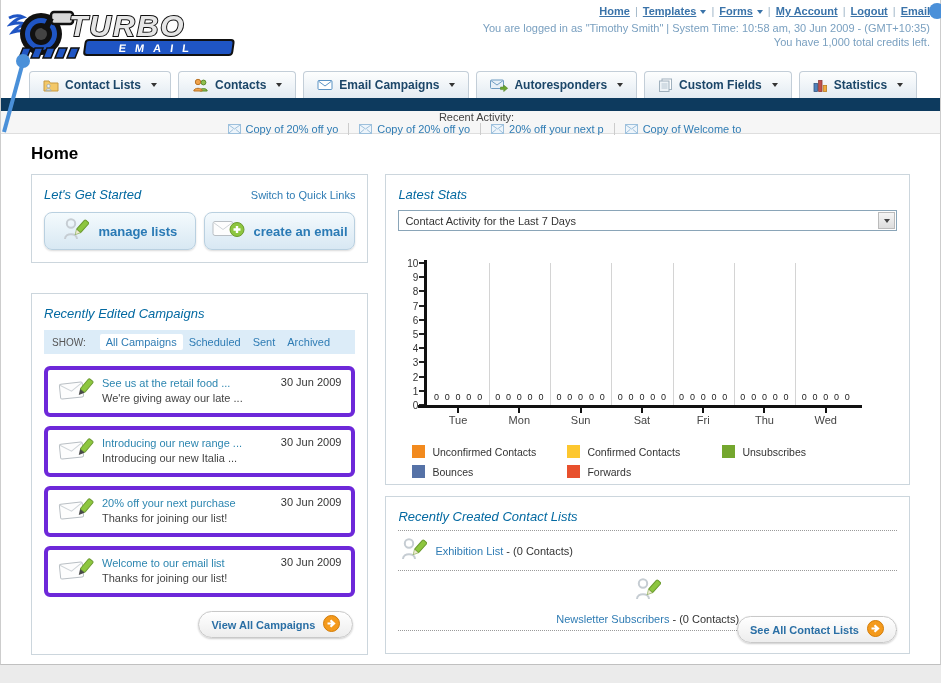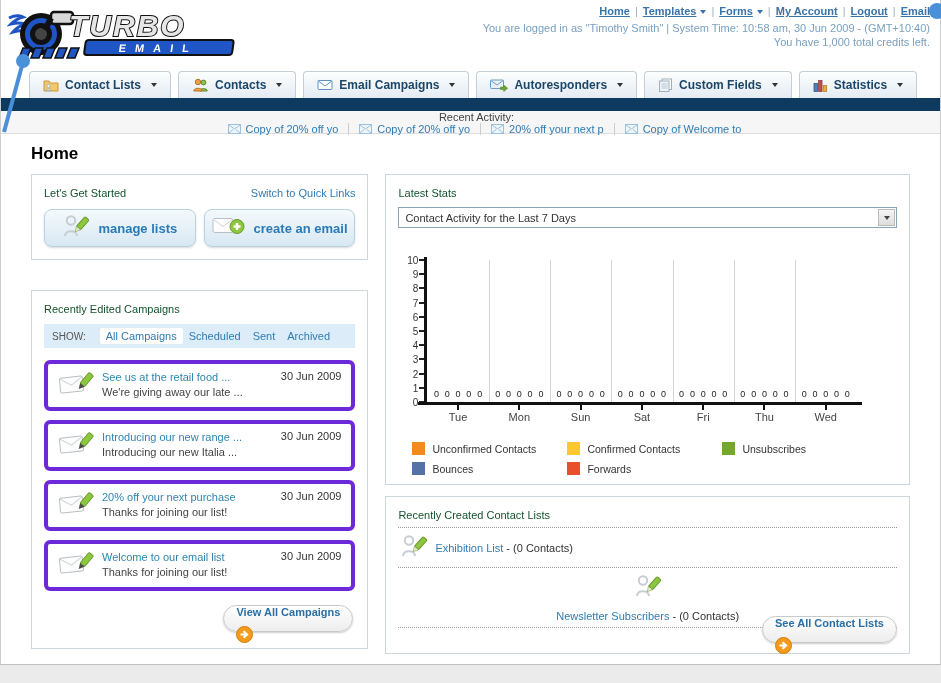--- a/index.html
+++ b/index.html
@@ -31,21 +31,21 @@
   .activity-item { display:inline-flex; align-items:center; gap:5px; color:#2f7cb4; padding:0 10px; border-right:1px solid #ccc; cursor:pointer; max-width:150px; overflow:hidden; white-space:nowrap; }
   .activity-item:last-child { border-right:none; }
 
   
   .content { padding:8px 30px 0 30px; }
   h1.page-title { font-size:17px; color:#000; margin:2px 0 10px 0; }
   .columns { display:flex; gap:17px; align-items:flex-start; }
   .col-left { width:373px; }
   .col-right { width:580px; }
   .panel { border:1px solid #ccd6dd; background:#fff; padding:12px; }
-  .panel-title { font-size:11px; color:#14532d; }
+  .panel-title { font-size:13px; color:#0369a1;font-style:italic; }
 
   
   .get-started { margin-bottom:30px; }
   .gs-head { display:flex; justify-content:space-between; align-items:center; margin-bottom:10px; }
   .link { color:#2f7cb4; font-size:11px; cursor:pointer; text-decoration:none; }
   .gs-buttons { display:flex; gap:8px; }
   .big-btn { flex:1; height:38px; display:flex; align-items:center; justify-content:center; gap:9px;
              border:1px solid #b9d0e0; border-radius:8px; background:linear-gradient(#f4fafd,#d8e8f3);
              box-shadow:0 1px 2px rgba(0,0,0,.15); font-size:13px; font-weight:bold; color:#2a7ab5; cursor:pointer; }
 
@@ -55,23 +55,23 @@
   .show-label { font-size:10px; color:#555; }
   .filter { color:#2f7cb4; cursor:pointer; padding:2px 6px; }
   .filter.active { background:#fff; border-radius:2px; color:#2f7cb4; }
   .camp-item { border:4px solid #6d28d9; border-radius:6px; background:#fff; padding:6px 10px; margin-bottom:9px; display:flex; gap:8px; cursor:pointer; }
   .camp-icon { flex:0 0 36px; }
   .camp-text { flex:1; line-height:15px; }
   .camp-title { font-size:11px; color:#2d86b0; }
   .camp-sub { font-size:11px; color:#444; }
   .camp-date { font-size:11px; color:#333; white-space:nowrap; }
   .view-all-row { display:flex; justify-content:flex-end; margin:14px 2px 4px 0; }
-  .pill-btn { display:inline-flex; gap:8px; height:27px; padding:0 12px;
+  .pill-btn { display:inline-flex; align-items:center; gap:8px; height:27px; padding:0 12px;
               border:1px solid #c9c9c9; border-radius:14px; background:linear-gradient(#ffffff,#ededed);
-              box-shadow:0 1px 2px rgba(0,0,0,.2); font-size:11px; font-weight:bold; color:#2a6fa5; cursor:pointer;flex-direction:column; }
+              box-shadow:0 1px 2px rgba(0,0,0,.2); font-size:11px; font-weight:bold; color:#2a6fa5; cursor:pointer; }
 
   
   .stats { margin-bottom:11px; height:311px; }
   .stats .panel-title { margin-bottom:8px; }
   .select { height:21px; border:1px solid #8aa5b8; background:#fff; display:flex; align-items:center; justify-content:space-between; font-size:11px; color:#333; padding-left:6px; cursor:pointer; }
   .select-arrow { width:17px; height:17px; margin-right:1px; display:flex; align-items:center; justify-content:center; background:linear-gradient(#f5f5f5,#ddd); border:1px solid #bbb; }
   .select-arrow .caret { margin:0; color:#444; }
 
   .chart { position:relative; width:464px; height:172px; margin:26px 0 0 0; font-size:9px; }
   .ytick-label { position:absolute; width:20px; text-align:right; color:#333; font-size:10px; }
@@ -131,21 +131,21 @@
         <text x="62" y="32" font-family="Liberation Sans, sans-serif" font-size="30" font-weight="bold" font-style="italic" fill="#e6e6e6" stroke="#111" stroke-width="2" paint-order="stroke" letter-spacing="2">TURBO</text>
 
         <g transform="skewX(-8)">
           <rect x="84" y="36" width="148" height="15" rx="3" fill="#1f55c4" stroke="#111" stroke-width="2"></rect>
           <text x="118" y="48" font-family="Liberation Sans, sans-serif" font-size="11" font-weight="bold" fill="#fff" letter-spacing="9">EMAIL</text>
         </g>
       </svg>
     </div>
     <div class="header-right">
       <div class="top-links"><a>Home</a><span class="sep">|</span><a>Templates<span class="caret"></span></a><span class="sep">|</span><a>Forms<span class="caret"></span></a><span class="sep">|</span><a>My Account</a><span class="sep">|</span><a>Logout</a><span class="sep">|</span><a>Email</a></div>
-      <div class="login-line">You are logged in as "Timothy Smith" | System Time: 10:58 am, 30 Jun 2009 - (GMT+10:40)</div>
+      <div class="login-line">You are logged in as "Timothy Smith" | System Time: 10:58 am, 30 Jun 2009 - (GMT+10:35)</div>
       <div class="login-line">You have 1,000 total credits left.</div>
     </div>
     <div class="pin-right"></div>
   </div>
 
   <div class="tabbar">
       <div class="tab">
         <span style="display: inline-flex;">
           <svg width="16" height="14">
             <path d="M1 3h5l1.3 2H15v8H1z" fill="#f3c869" stroke="#c79940"></path>

